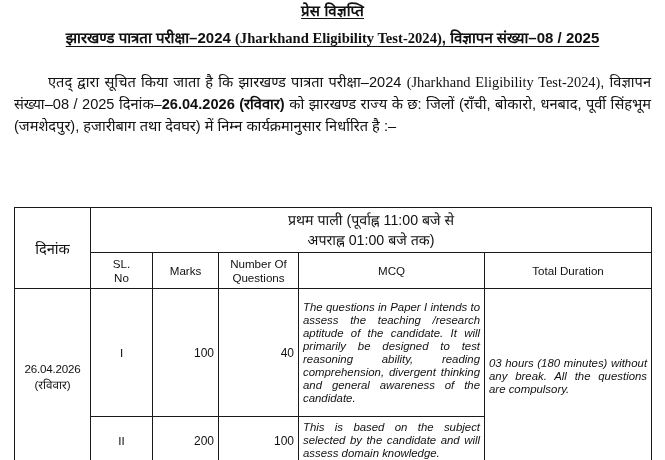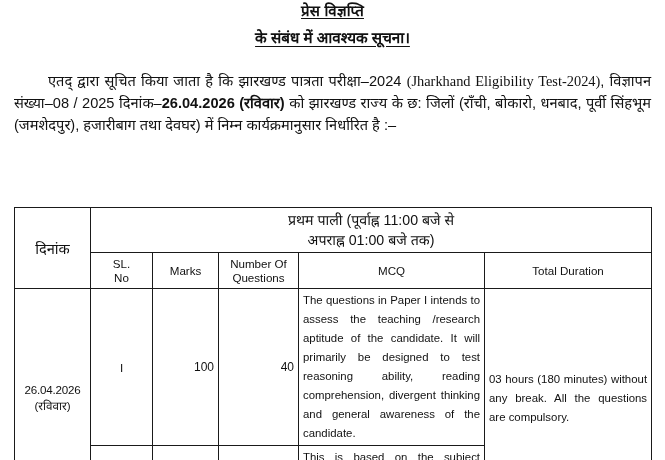--- a/index.html
+++ b/index.html
@@ -109,23 +109,24 @@
   .colhd{
     text-align:center;
     font-weight:bold;
     font-size:11.6px;
     line-height:13.5px;
     height:31px;
   }
   .cell-just{
     text-align:justify;
     text-justify:inter-word;
-    line-height:19px;
+    line-height:13px;
     vertical-align:top;
     padding:4px 5px 4px 6px;
+    font-style:italic;
   }
   .cell-just.mid{ vertical-align:middle; }
   .cell-num{ text-align:right; font-size:12px; }
   .cell-roman{ text-align:center; font-size:11.6px; }
   .datecell{
     text-align:center;
     font-size:11.6px;
     line-height:16px;
   }
   .datecell .d1{ font-weight:normal; display:block; letter-spacing:-.2px;}
@@ -136,21 +137,21 @@
 </head>
 <body>
 
 <div class="page">
 
   <div class="hdr">
     <div class="presrel"><span class="line">प्रेस विज्ञप्ति</span></div>
   </div>
 
   <div class="title-block">
-    <div><span class="tline">के संबंध में आवश्यक सूचना।</span></div>
+    <div><span class="tline l1"><span>झारखण्ड पात्रता परीक्षा–2024 </span><span class="eng">(Jharkhand Eligibility Test-2024)</span><span>, विज्ञापन संख्या–08 / 2025</span></span></div>
   </div>
 
   <p class="para"><span>एतद् द्वारा सूचित किया जाता है कि झारखण्ड पात्रता परीक्षा–2024 </span><span class="eng">(Jharkhand Eligibility Test-2024)</span><span>, विज्ञापन संख्या–08 / 2025 दिनांक–</span><b>26.04.2026 (रविवार)</b><span> को झारखण्ड राज्य के छ: जिलों (राँची, बोकारो, धनबाद, पूर्वी सिंहभूम (जमशेदपुर), हजारीबाग तथा देवघर) में निम्न कार्यक्रमानुसार निर्धारित है :–</span></p>
 
   <table class="sched">
     <colgroup>
       <col class="c-date">
         <col class="c-sl">
         <col class="c-marks">
         <col class="c-noq">

